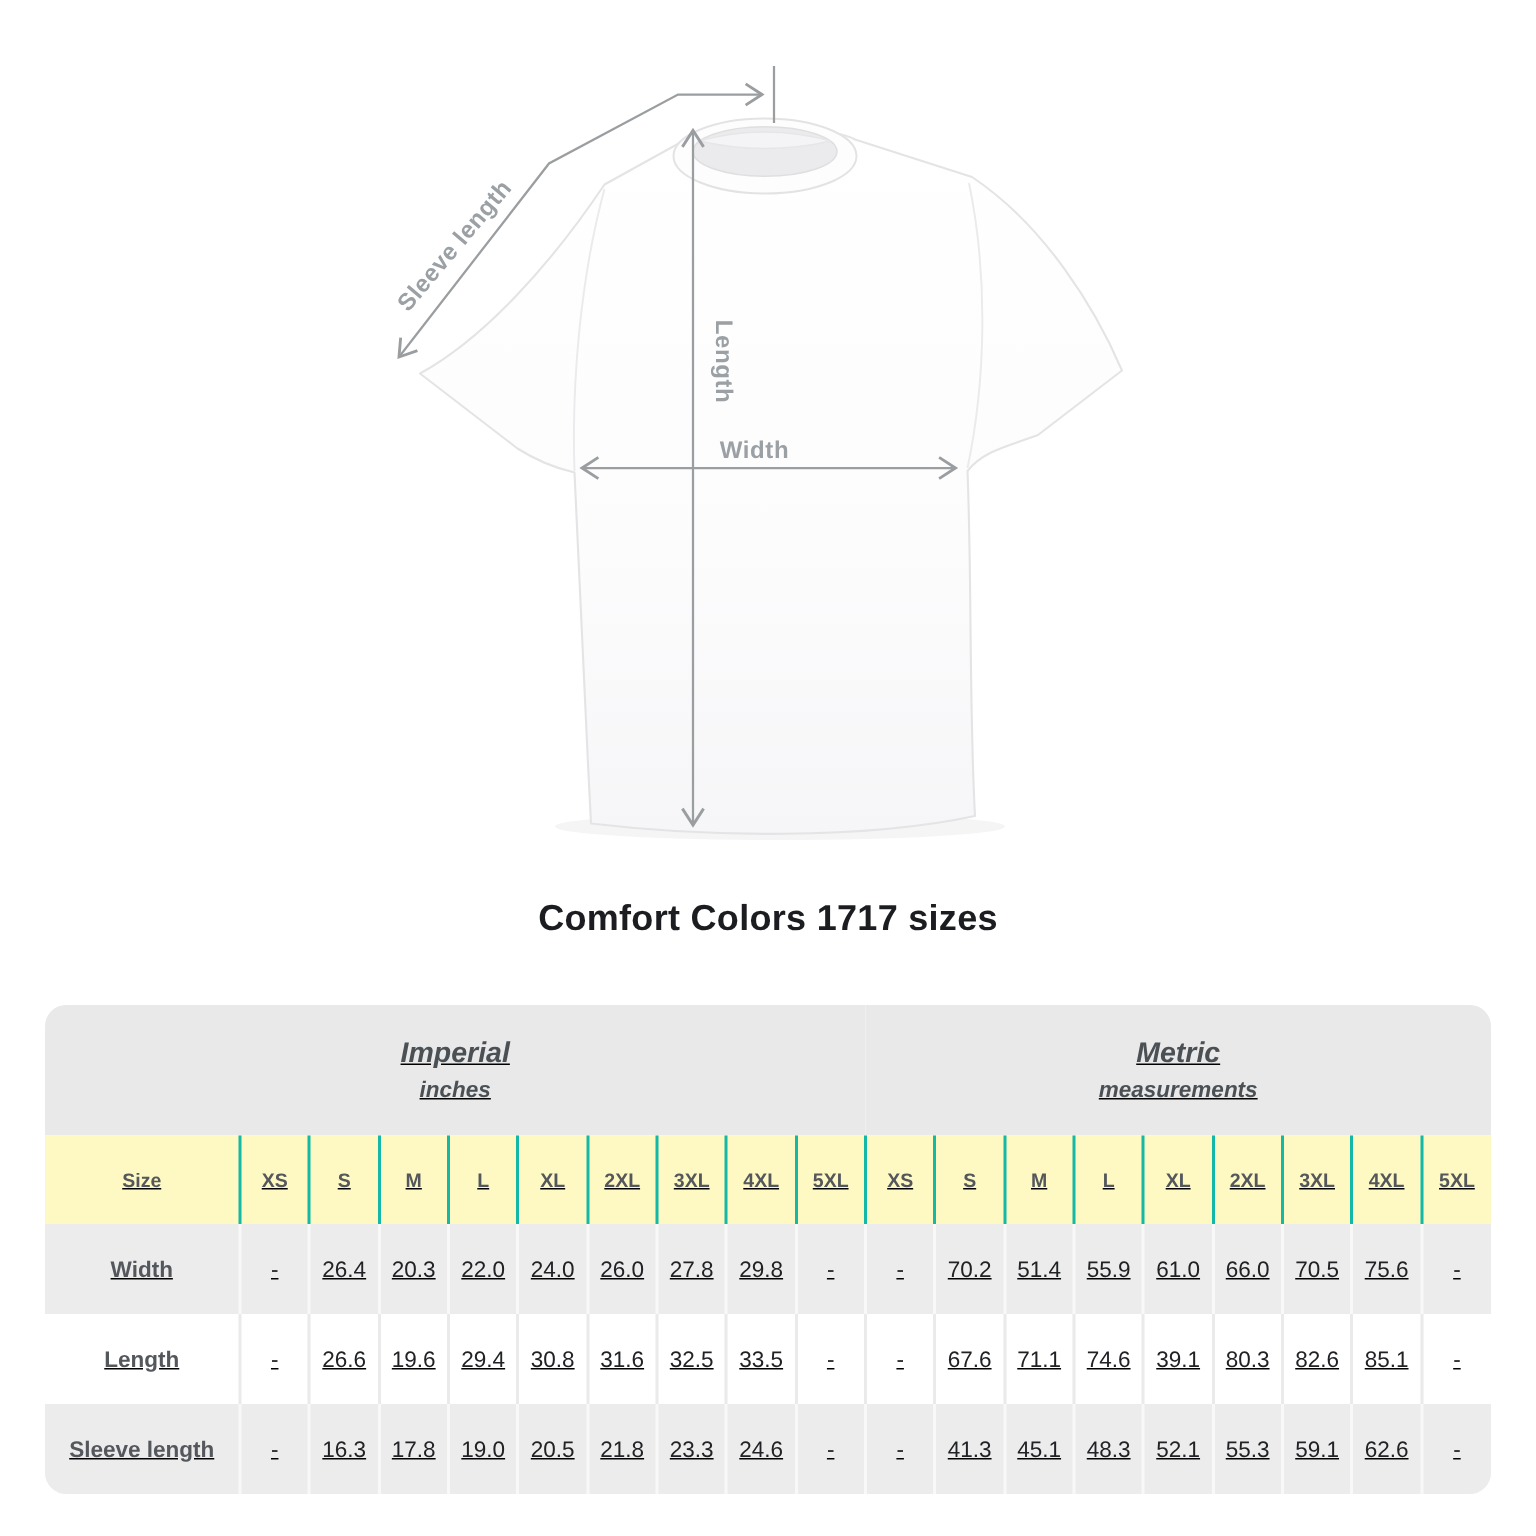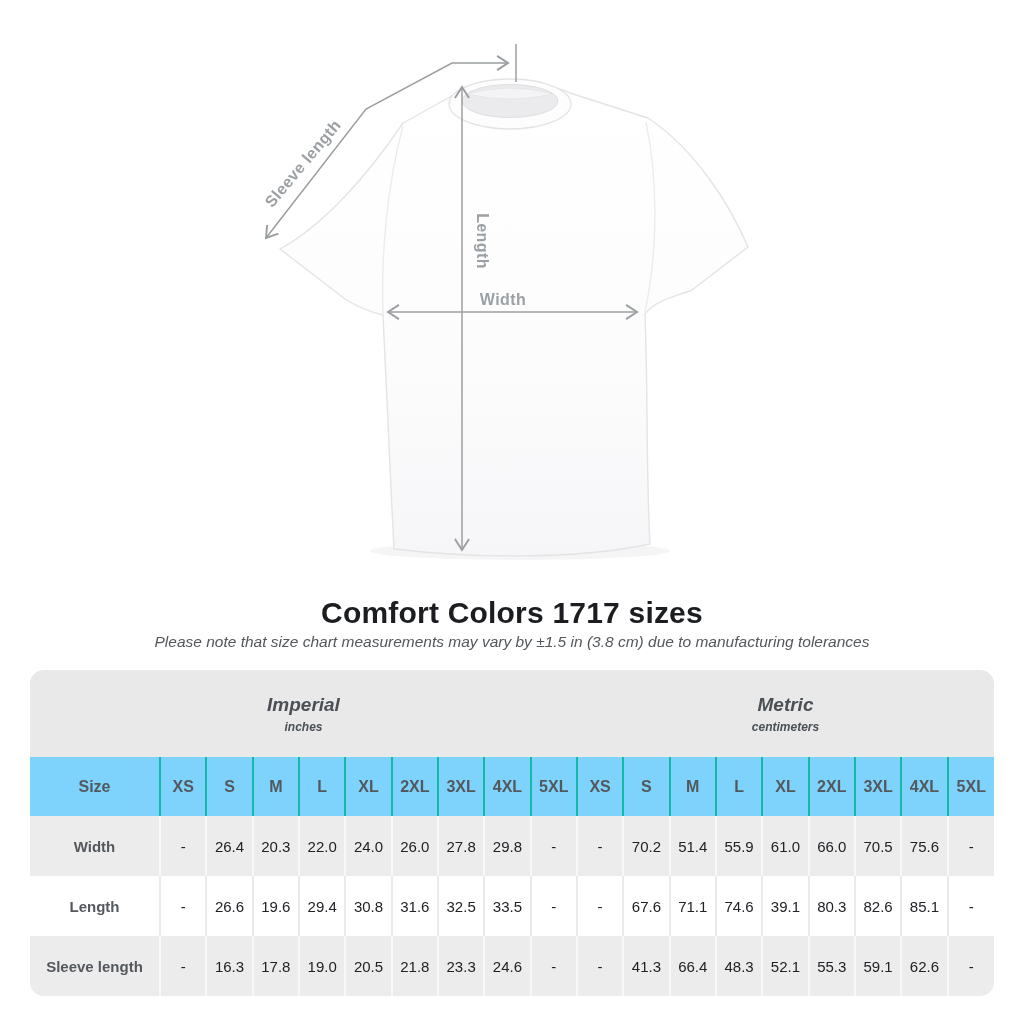--- a/index.html
+++ b/index.html
@@ -2,29 +2,29 @@
 <html><head>
 <meta charset="utf-8">
 <style>
   html,body{margin:0;padding:0;background:#fff;}
   .page{
     position:relative;width:1024px;height:1024px;background:#ffffff;
     font-family:"Liberation Sans",sans-serif;overflow:hidden;
   }
   .diagram{position:absolute;top:0;left:0;width:1024px;height:600px;}
   .caption{position:absolute;top:598px;left:0;width:1024px;text-align:center;}
-  .caption h1{margin:0;font-size:30px;line-height:30px;font-weight:bold;color:#1b1d20;letter-spacing:.2px;}
+  .caption h1{margin:0;font-size:24px;line-height:30px;font-weight:bold;color:#1b1d20;letter-spacing:.2px;}
   .caption p{margin:5px 0 0 0;font-size:15.5px;font-style:italic;color:#54575b;}
-  .table-wrap{position:absolute;top:670px;left:30px;width:964px;border-radius:14px;overflow:hidden;}
+  .table-wrap{position:absolute;top:670px;left:30px;width:964px;border-radius:14px;overflow:hidden;text-decoration:underline;}
   table{width:100%;border-collapse:collapse;table-layout:fixed;}
   col.c-label{width:130px;}
   .units-row th{height:85px;background:#e9e9e9;vertical-align:middle;text-align:center;}
   .unit-name{font-size:19px;font-weight:bold;font-style:italic;color:#4b5055;}
-  .unit-sub{font-size:12px;font-style:italic;color:#4b5055;margin-top:4px;}
-  .sizes-row th{height:57px;background:#7dd3fc;font-size:16px;font-weight:bold;color:#54585d;text-align:center;vertical-align:middle;}
+  .unit-sub{font-size:15px;font-style:italic;color:#4b5055;margin-top:4px;}
+  .sizes-row th{height:57px;background:#fef9c3;font-size:13px;font-weight:bold;color:#54585d;text-align:center;vertical-align:middle;}
   .sizes-row th + th{border-left:2px solid #14b8a6;}
   tbody tr{height:60px;}
   tbody th.lbl{font-size:15px;font-weight:bold;color:#54585d;text-align:center;vertical-align:middle;}
   tbody td{font-size:15px;color:#202225;text-align:center;vertical-align:middle;border-left:2px solid #eaeaea;}
   tbody tr.stripe{background:#ececec;}
   tbody tr.stripe td{border-left-color:#f8f8f8;}
   svg text{font-family:"Liberation Sans",sans-serif;}
   .measure-label{font-size:16px;font-weight:bold;fill:#9ba0a4;letter-spacing:.4px;}
 </style>
 </head>
@@ -78,21 +78,20 @@
       <g>
         <text class="measure-label" transform="translate(307,167) rotate(-50)" text-anchor="middle">Sleeve length</text>
         <text class="measure-label" transform="translate(477,241) rotate(90)" text-anchor="middle">Length</text>
         <text class="measure-label" x="503" y="305" text-anchor="middle">Width</text>
       </g>
     </svg>
   </div>
 
   <div class="caption">
     <h1>Comfort Colors 1717 sizes</h1>
-    <p>Please note that size chart measurements may vary by ±1.5 in (3.8 cm) due to manufacturing tolerances</p>
   </div>
 
   <div class="table-wrap">
     <table>
       <colgroup>
         <col class="c-label">
         <col>
           <col>
           <col>
           <col>
@@ -112,21 +111,21 @@
           <col>
       </colgroup>
       <thead>
         <tr class="units-row">
           <th colspan="10">
             <div class="unit-name">Imperial</div>
             <div class="unit-sub">inches</div>
           </th>
           <th colspan="9">
             <div class="unit-name">Metric</div>
-            <div class="unit-sub">centimeters</div>
+            <div class="unit-sub">measurements</div>
           </th>
         </tr>
         <tr class="sizes-row">
           <th class="lbl">Size</th>
           <th>XS</th>
           <th>S</th>
           <th>M</th>
           <th>L</th>
           <th>XL</th>
           <th>2XL</th>
@@ -193,21 +192,21 @@
           <td>16.3</td>
           <td>17.8</td>
           <td>19.0</td>
           <td>20.5</td>
           <td>21.8</td>
           <td>23.3</td>
           <td>24.6</td>
           <td>-</td>
           <td>-</td>
           <td>41.3</td>
-          <td>66.4</td>
+          <td>45.1</td>
           <td>48.3</td>
           <td>52.1</td>
           <td>55.3</td>
           <td>59.1</td>
           <td>62.6</td>
           <td>-</td>
         </tr>
       </tbody>
     </table>
   </div>

